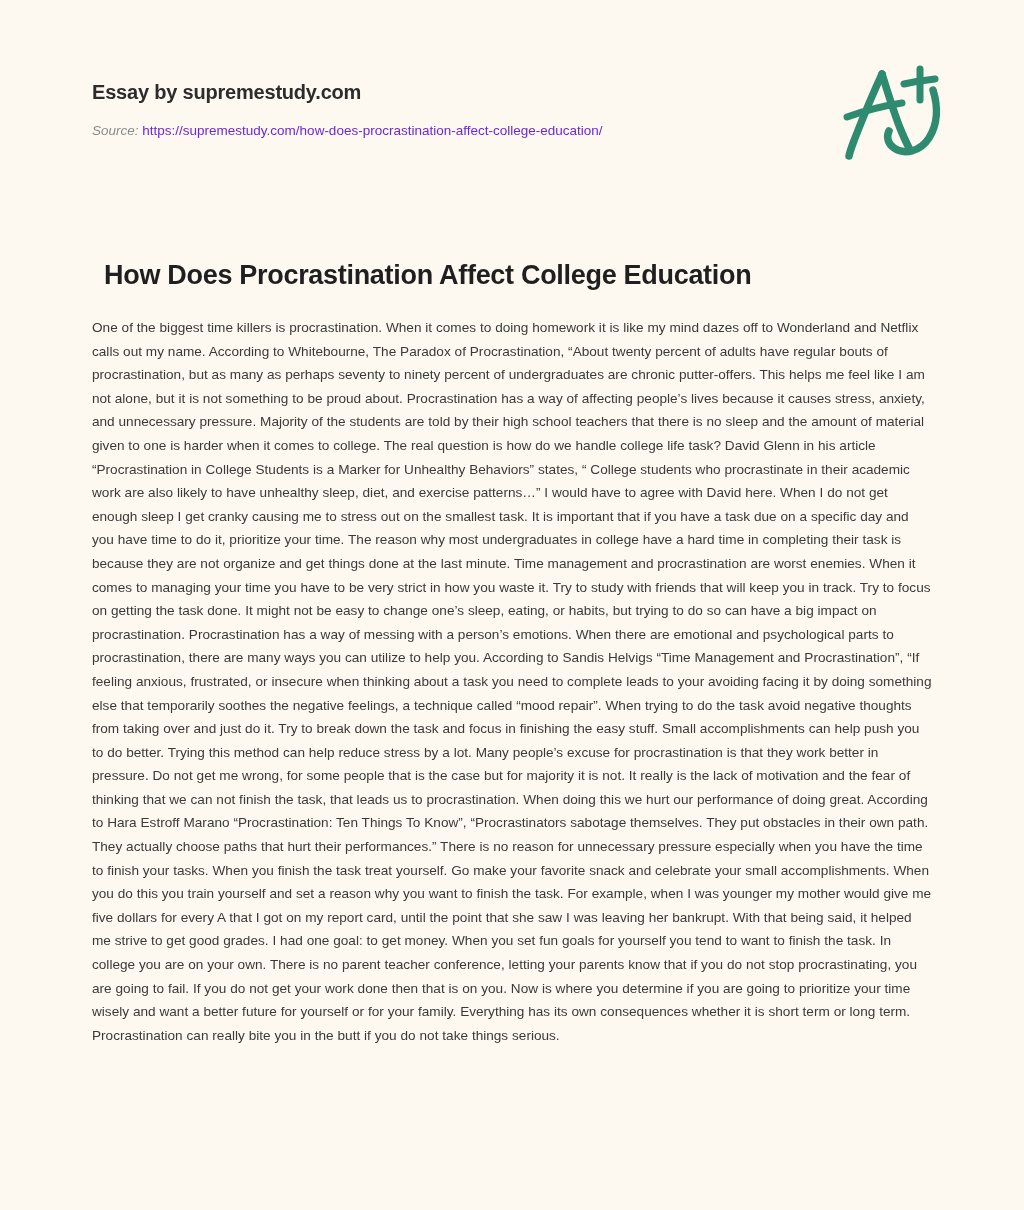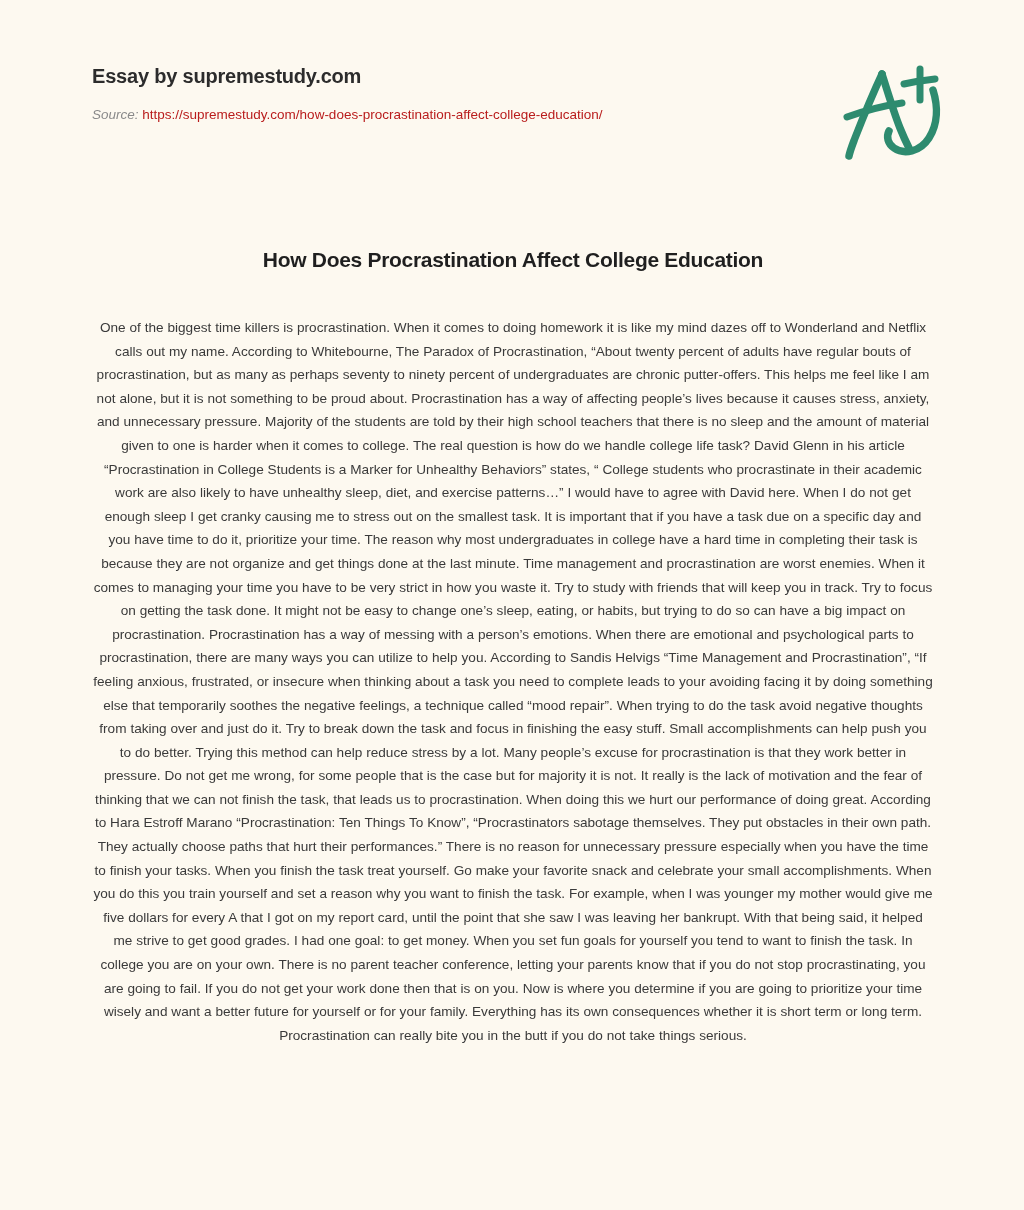--- a/index.html
+++ b/index.html
@@ -20,21 +20,21 @@
     position: relative;
     width: 1024px;
     height: 1210px;
     box-sizing: border-box;
   }
 
   
   .header {
     position: absolute;
     left: 92px;
-    top: 64px;
+    top: 80px;
     right: 78px;
     height: 120px;
   }
 
   .brand-line {
     font-size: 20px;
     font-weight: bold;
     color: #2c2c2c;
     letter-spacing: -0.2px;
     line-height: 1.2;
@@ -46,21 +46,21 @@
     margin-top: 18px;
     font-size: 13.5px;
     line-height: 1.3;
     white-space: nowrap;
   }
   .source-label {
     color: #8a8a8a;
     font-style: italic;
   }
   .source-url {
-    color: #b91c1c;
+    color: #6d28d9;
     text-decoration: none;
   }
 
   
   .logo {
     position: absolute;
     right: 72px;
     top: 58px;
     width: 118px;
     height: 112px;
@@ -70,44 +70,42 @@
     width: 118px;
     height: 112px;
   }
 
   
   .doc-title {
     position: absolute;
     left: 92px;
     top: 247px;
     right: 90px;
-    margin: 0;
-    font-size: 21px;
+    margin: 12px;
+    font-size: 27px;
     font-weight: bold;
     letter-spacing: -0.3px;
     line-height: 1.25;
     color: #1f1f1f;
-    text-align: center;
   }
 
   
   .doc-body {
     position: absolute;
     left: 92px;
     top: 316px;
     width: 842px;
     font-size: 13.6px;
     line-height: 23.6px;
     color: #3a3a3a;
     text-align: left;
     word-spacing: 0.1px;
   }
   .doc-body p {
     margin: 0;
-    text-align: center;
   }
 </style>
 </head>
 <body>
 
 <div class="page">
 
   <div class="header">
     <div class="brand-line">Essay by supremestudy.com</div>
     <div class="source-line">

